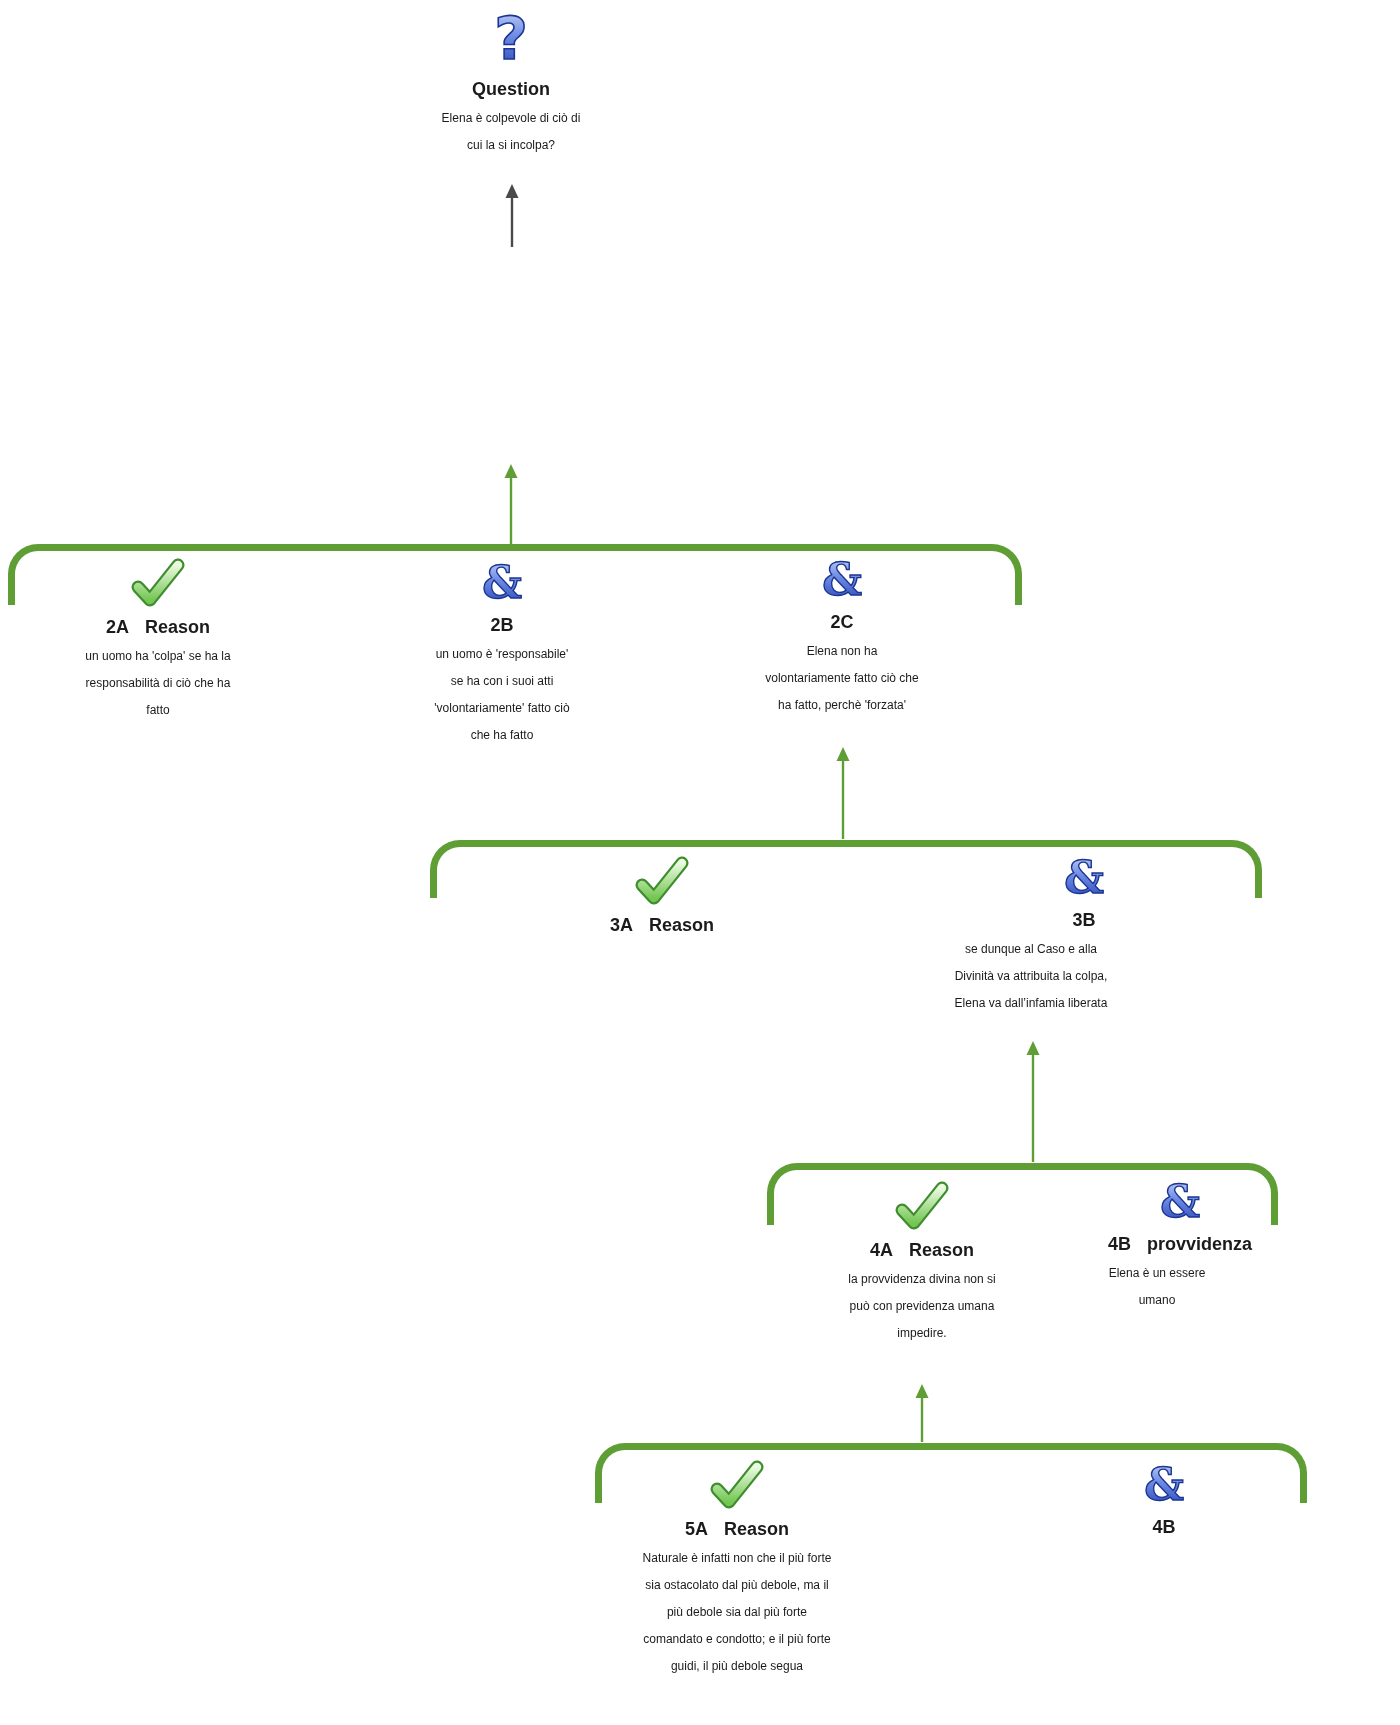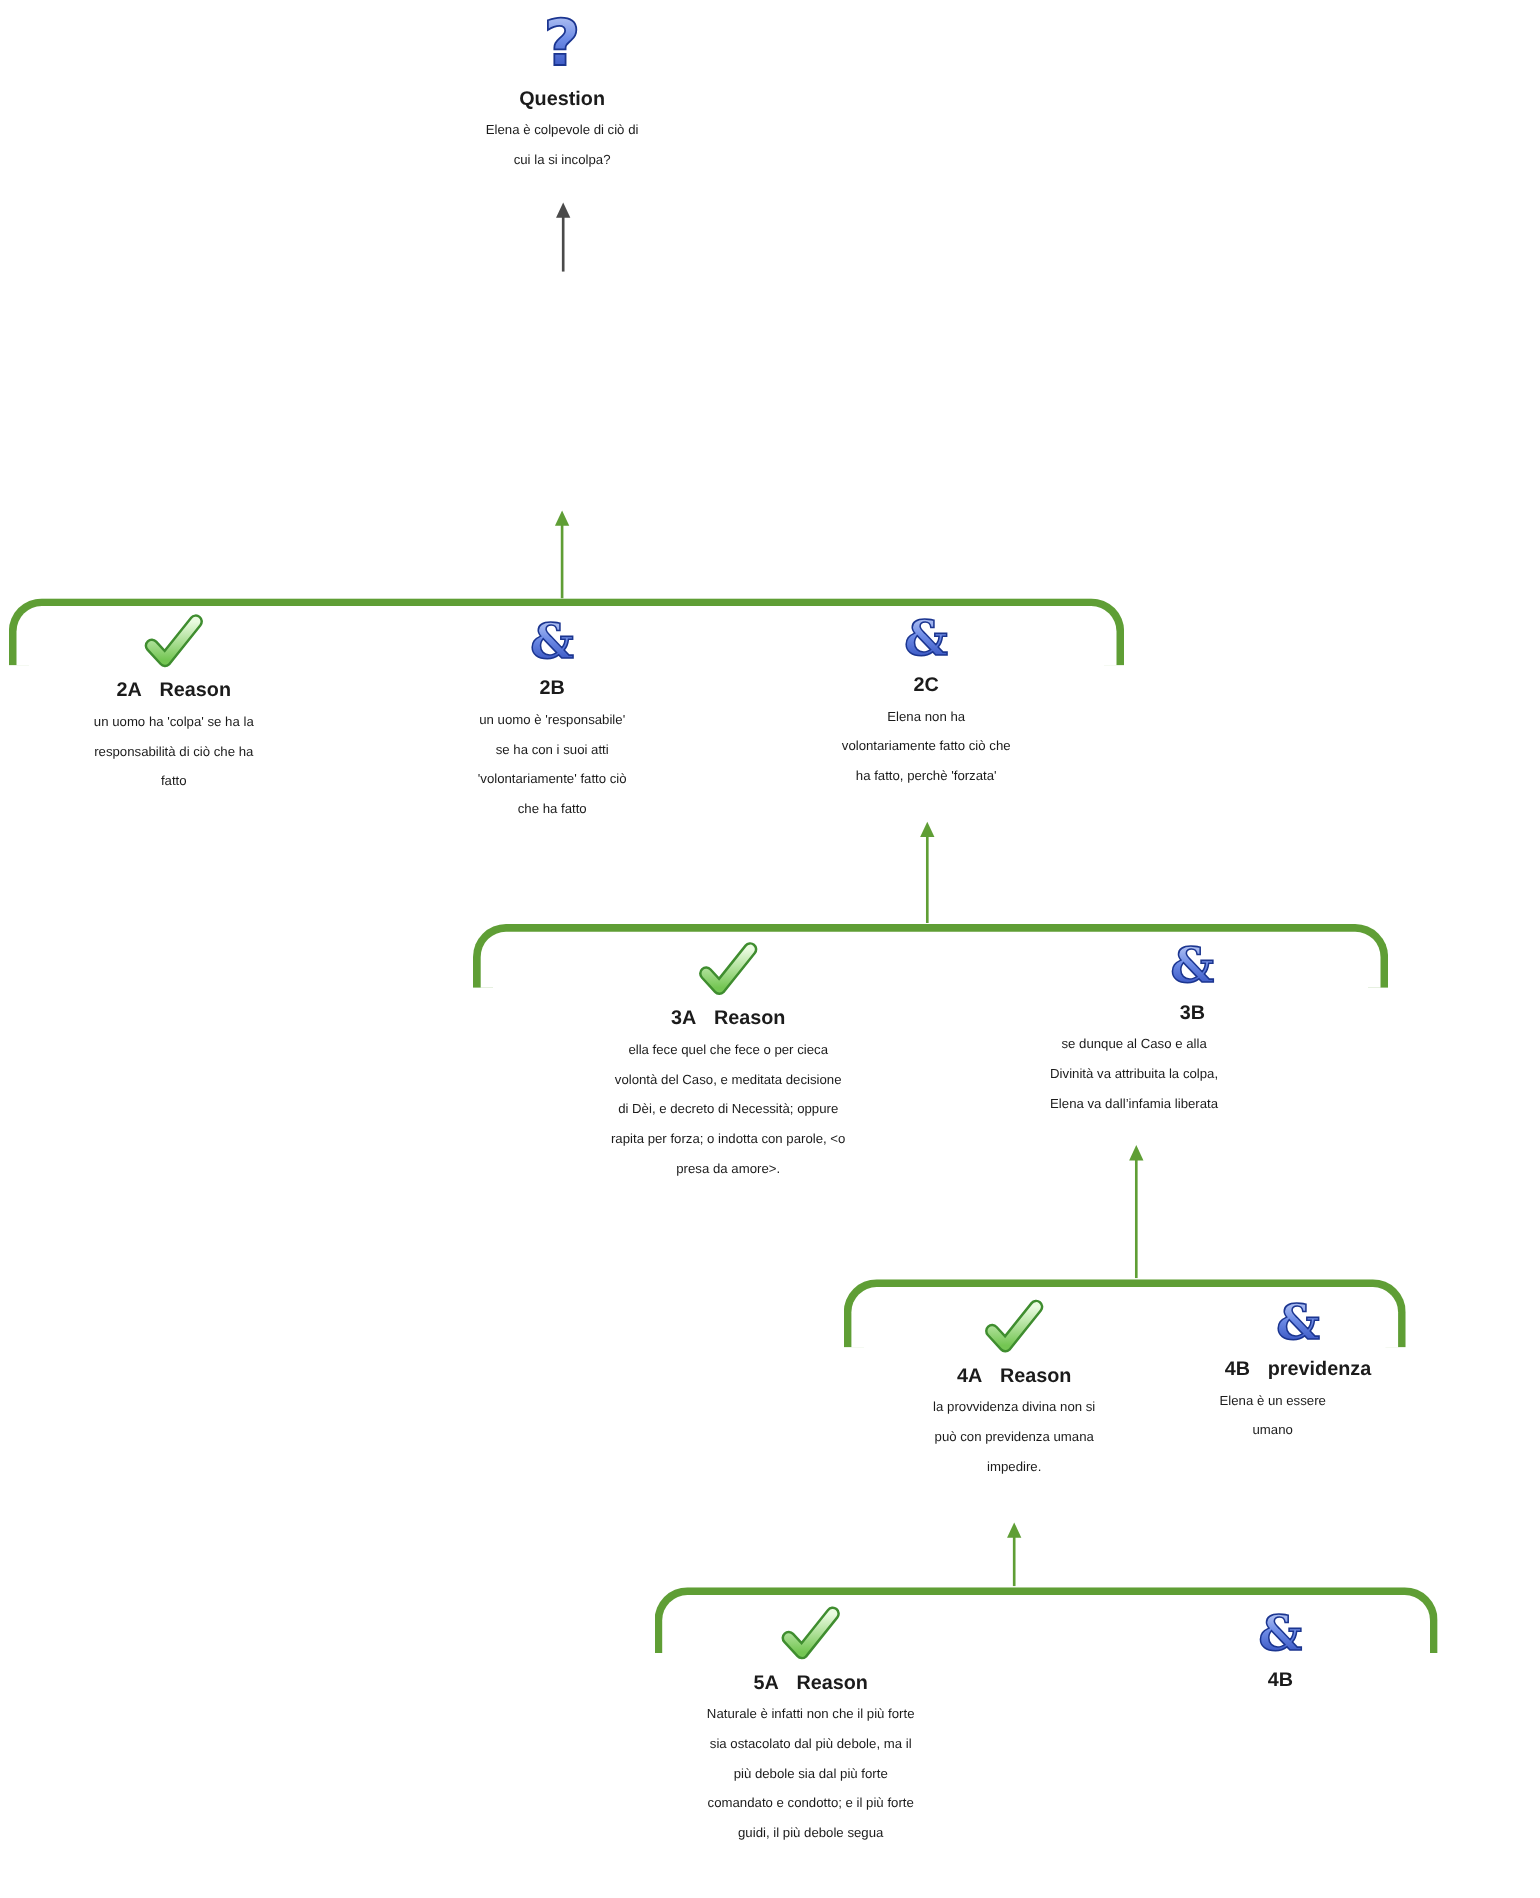--- a/index.html
+++ b/index.html
@@ -132,25 +132,20 @@
   <div class="bracket" style="left:430px; top:840px; width:832px; height:58px"></div>
 
   <div class="node" style="left:427px; top:856px; width:470px">
     <div class="icon-wrap">
       <svg width="54" height="50">
         <path d="M7 29 L19 42 L47 7" fill="none" stroke="#3f8d2f" stroke-width="13" stroke-linecap="round" stroke-linejoin="round"></path>
         <path d="M7 29 L19 42 L47 7" fill="none" stroke="url(#ggreen)" stroke-width="8.5" stroke-linecap="round" stroke-linejoin="round"></path>
       </svg>
     </div>
     <div class="node-label"><span class="nid">3A</span><span class="tag">Reason</span></div>
-    <div class="node-text">ella fece quel che fece o per cieca
-volontà del Caso, e meditata decisione
-di Dèi, e decreto di Necessità; oppure
-rapita per forza; o indotta con parole, &lt;o
-presa da amore&gt;.</div>
   </div>
 
   <div class="node" style="left:871px; top:855px; width:320px">
     <div class="icon-wrap" style="transform:translateX(53px)">
       <svg width="46" height="46">
         <text x="23" y="38" text-anchor="middle" font-family="DejaVu Serif, serif" font-weight="bold" font-size="44" fill="url(#gblue)" stroke="#1b3590" stroke-width="1.4">&amp;</text>
       </svg>
     </div>
     <div class="node-label" style="transform:translateX(53px)"><span class="nid">3B</span></div>
     <div class="node-text">se dunque al Caso e alla
@@ -177,21 +172,21 @@
 può con previdenza umana
 impedire.</div>
   </div>
 
   <div class="node" style="left:1047px; top:1179px; width:220px">
     <div class="icon-wrap" style="transform:translateX(23px)">
       <svg width="46" height="46">
         <text x="23" y="38" text-anchor="middle" font-family="DejaVu Serif, serif" font-weight="bold" font-size="44" fill="url(#gblue)" stroke="#1b3590" stroke-width="1.4">&amp;</text>
       </svg>
     </div>
-    <div class="node-label" style="transform:translateX(23px)"><span class="nid">4B</span><span class="tag">previdenza</span></div>
+    <div class="node-label" style="transform:translateX(23px)"><span class="nid">4B</span><span class="tag">provvidenza</span></div>
     <div class="node-text">Elena è un essere
 umano</div>
   </div>
 
   <svg class="arrow" style="left:913px; top:1383px" width="18" height="59">
     <line x1="9" y1="59" x2="9" y2="12" stroke="#5f9e35" stroke-width="2.4"></line>
     <polygon points="9,1 15.5,15 2.5,15" fill="#5f9e35"></polygon>
   </svg>
 
   <div class="bracket" style="left:595px; top:1443px; width:712px; height:60px"></div>

